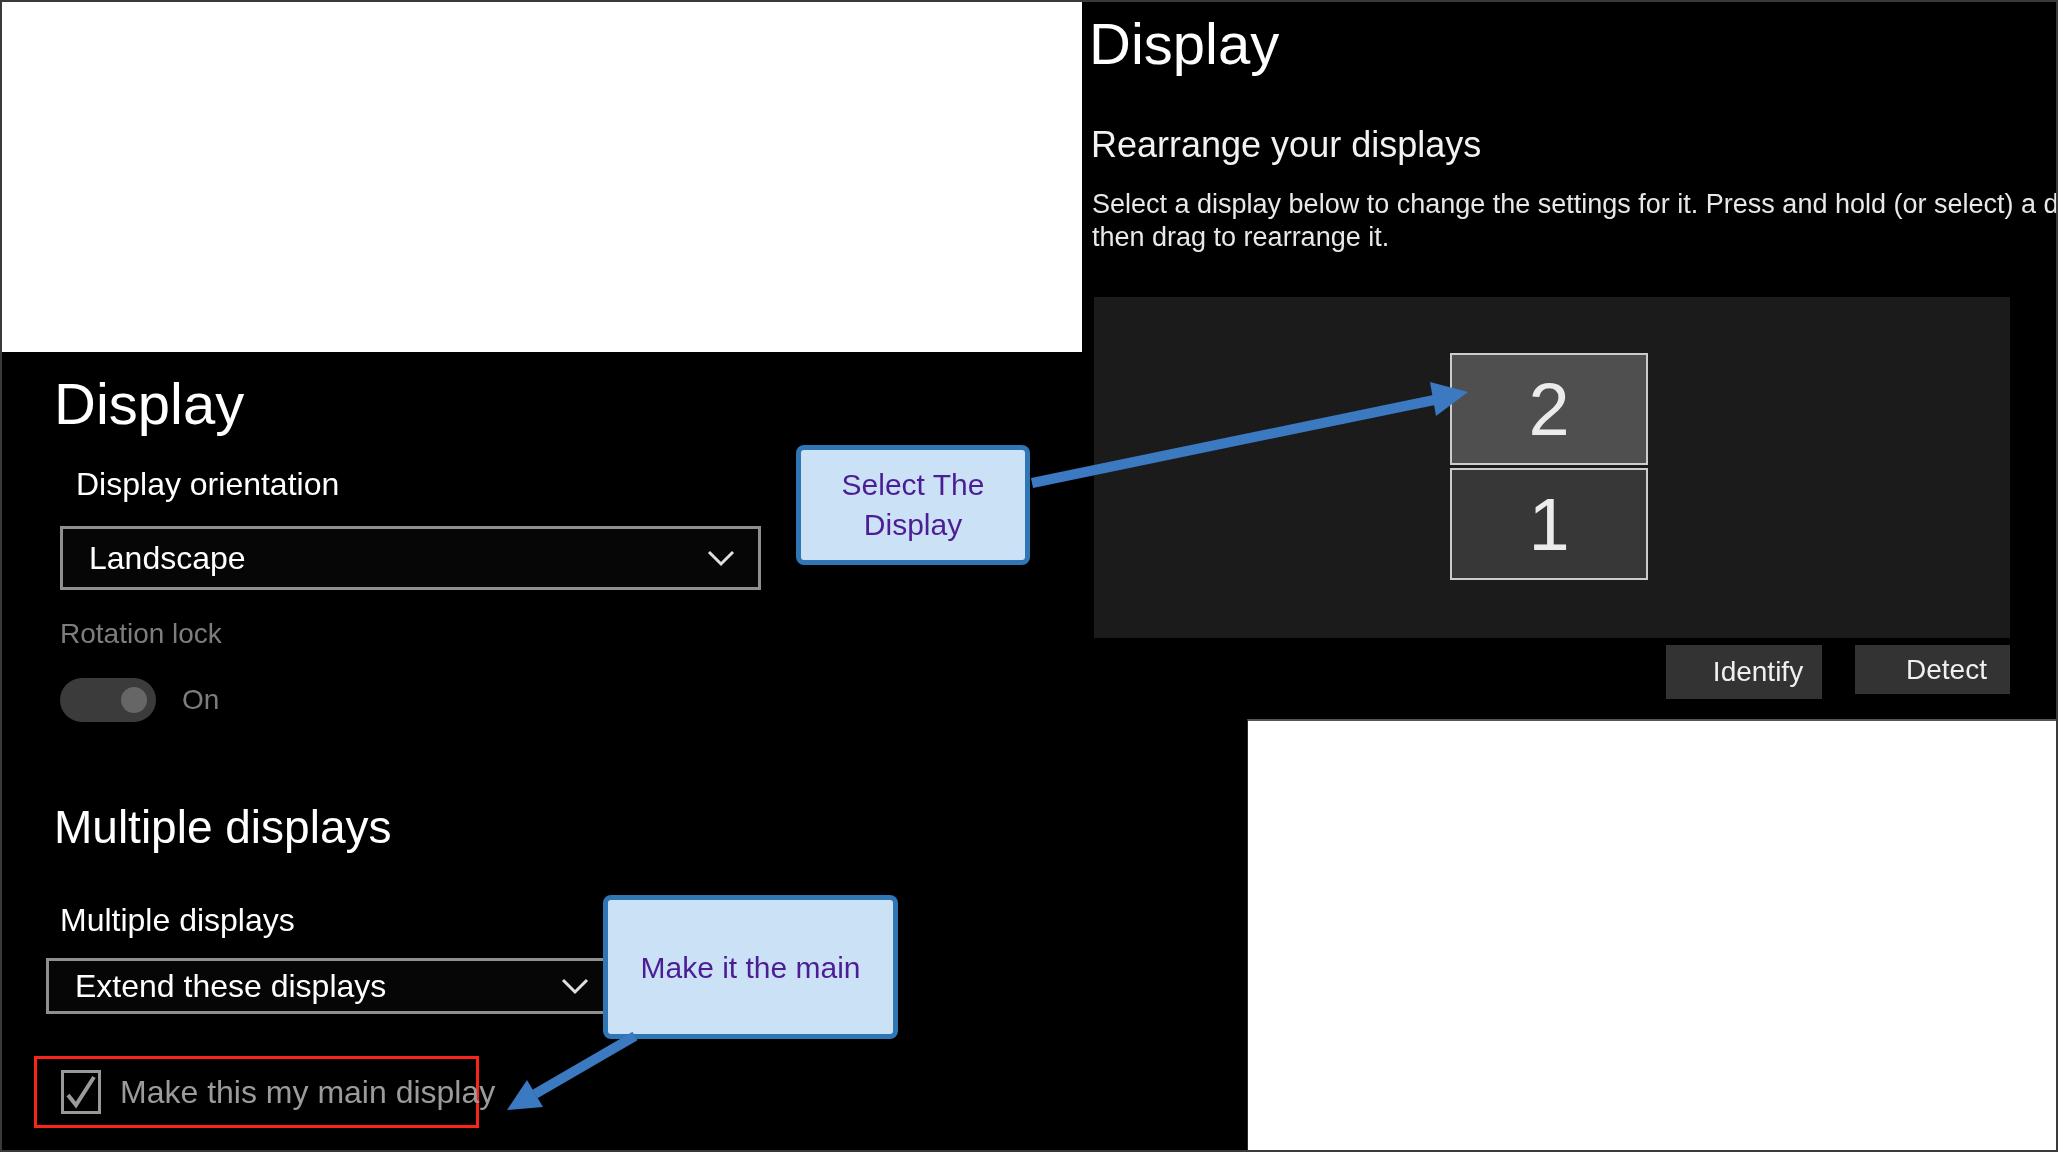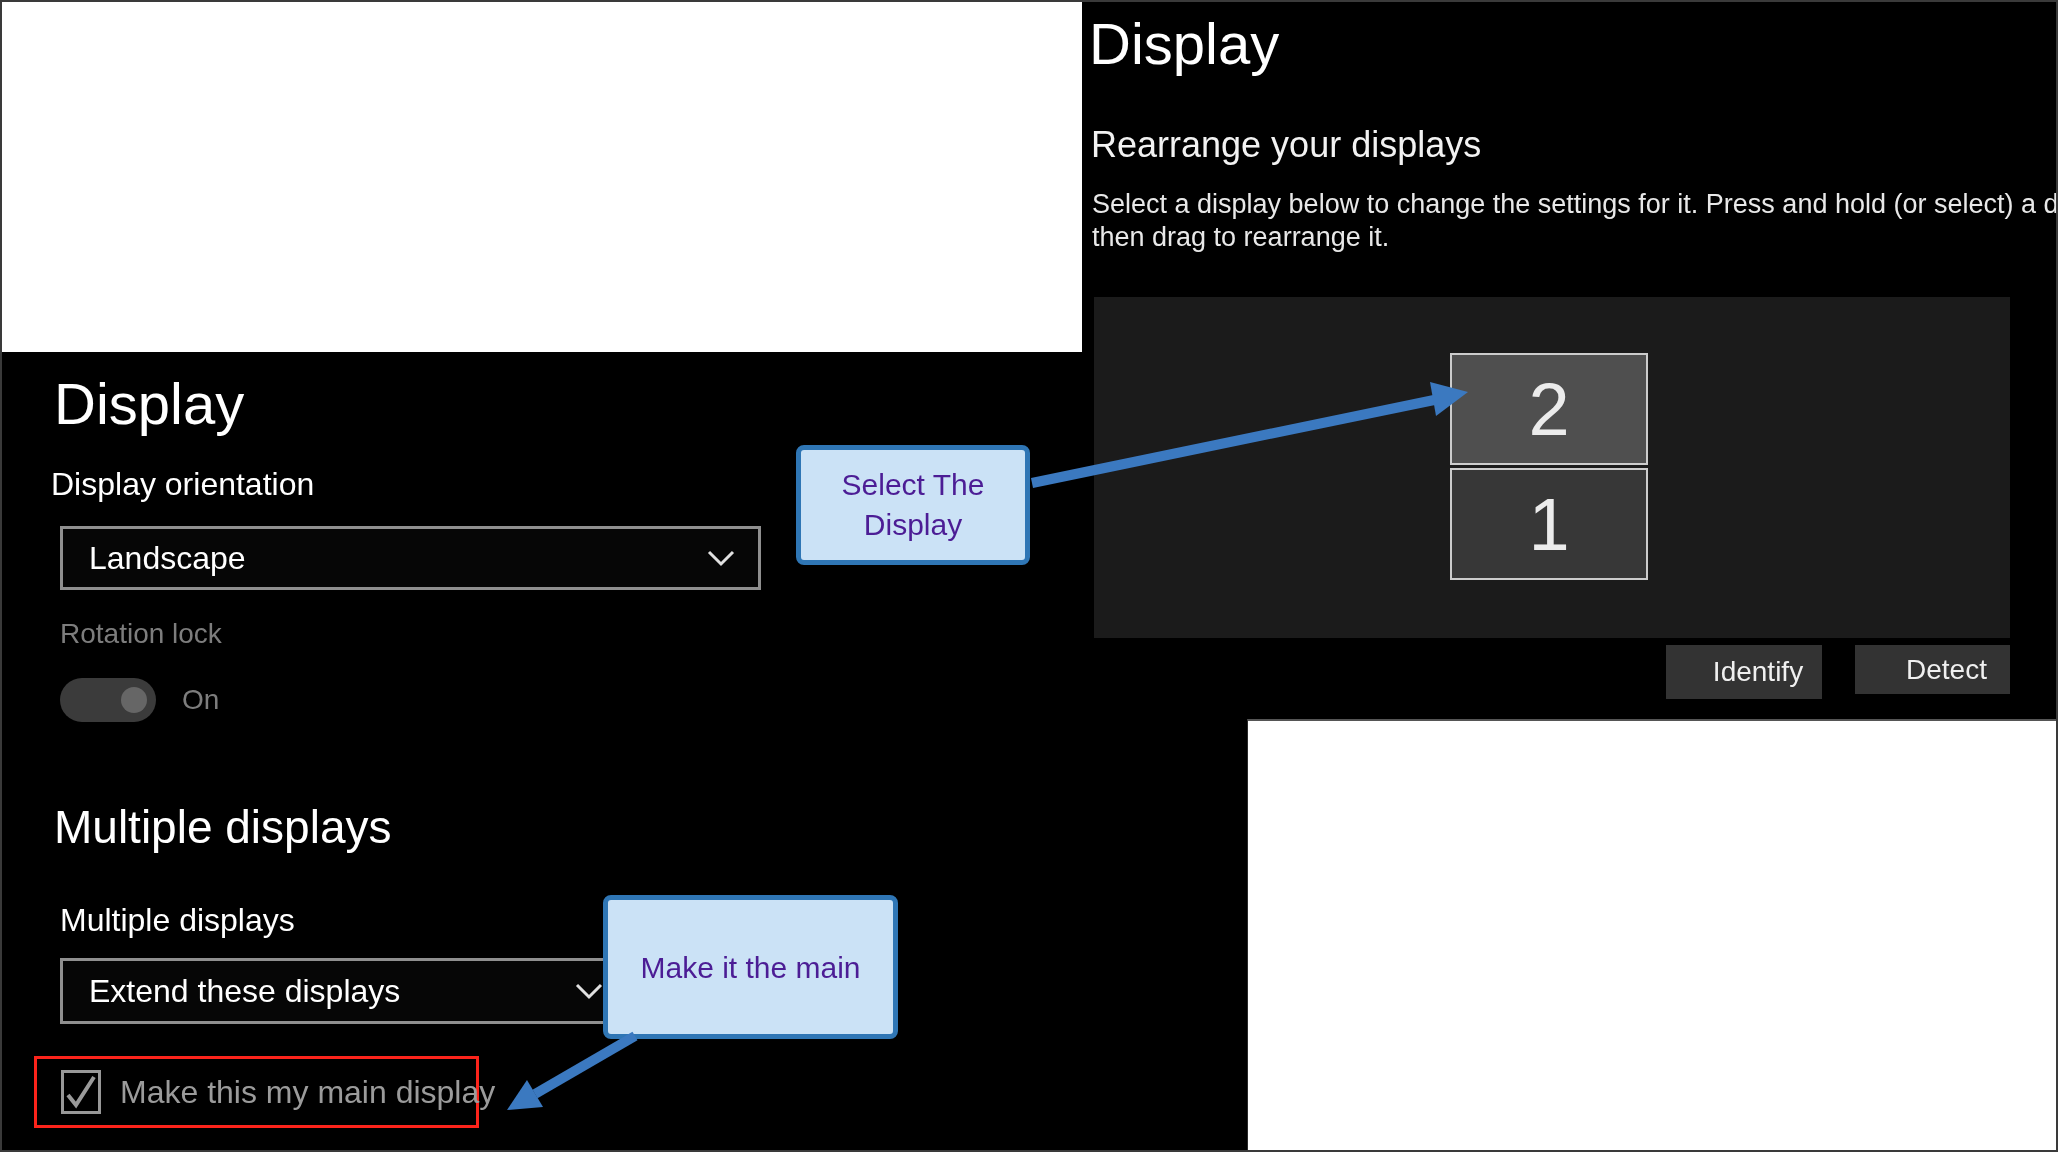--- a/index.html
+++ b/index.html
@@ -51,21 +51,21 @@
 </head>
 <body>
 
 <div class="stage">
 
   <div class="abs white-block" style="left:0;top:0;width:1080px;height:350px;"></div>
   <div class="abs white-block" style="left:1245px;top:717px;width:808px;height:429px;border-top:2px solid #555;border-left:1px solid #2a2a2a;"></div>
 
   <div class="abs title" style="left:52px;top:368px;">Display</div>
 
-  <div class="abs label" style="left:49px;top:464px;">Display orientation</div>
+  <div class="abs label" style="left:74px;top:464px;">Display orientation</div>
 
   <div class="abs dropdown" style="left:58px;top:524px;width:701px;height:64px;">
     <span>Landscape</span>
     <span class="chev">
       <svg width="30" height="18" viewBox="0 0 30 18">
           <polyline points="3,3 15,15 27,3" fill="none" stroke="#e0e0e0" stroke-width="3"></polyline>
         </svg>
     </span>
   </div>
 
@@ -73,21 +73,21 @@
 
   <div class="abs toggle" style="left:58px;top:676px;">
     <div class="knob"></div>
   </div>
   <div class="abs label-dim" style="left:180px;top:682px;">On</div>
 
   <div class="abs h2" style="left:52px;top:798px;">Multiple displays</div>
 
   <div class="abs label" style="left:58px;top:900px;">Multiple displays</div>
 
-  <div class="abs dropdown" style="left:58px;top:956px;width:569px;height:66px;">
+  <div class="abs dropdown" style="left:44px;top:956px;width:569px;height:56px;">
     <span>Extend these displays</span>
     <span class="chev">
       <svg width="30" height="18" viewBox="0 0 30 18">
           <polyline points="3,3 15,15 27,3" fill="none" stroke="#e0e0e0" stroke-width="3"></polyline>
         </svg>
     </span>
   </div>
 
   <div class="abs red-box" style="left:32px;top:1054px;width:445px;height:72px;"></div>
   <div class="abs checkbox" style="left:59px;top:1068px;width:40px;height:44px;">

